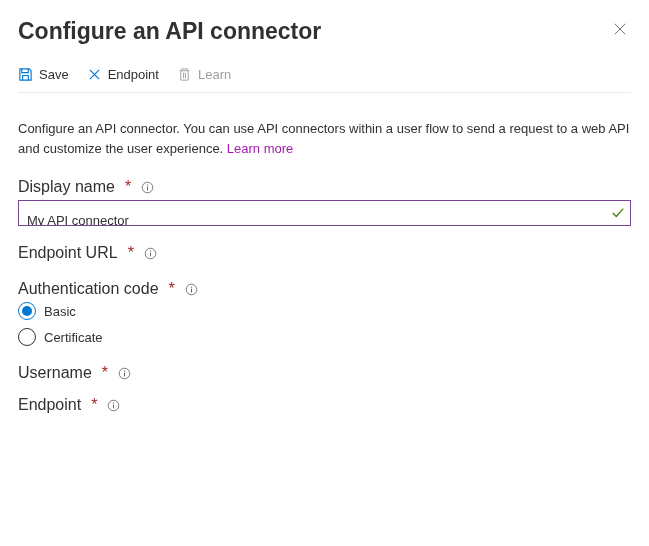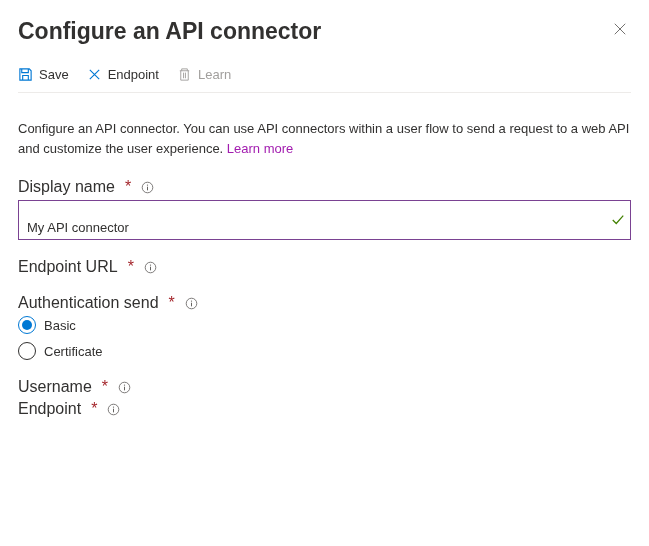--- a/index.html
+++ b/index.html
@@ -81,21 +81,21 @@
       align-items: center;
       cursor: pointer;
     }
     .input-wrap {
       position: relative;
       display: flex;
       align-items: center;
     }
     .text-input {
       width: 100%;
-      height: 40px;
+      height: 26px;
       padding: 17px 28px 3px 8px;
       font-size: 13px;
       font-family: inherit;
       border: 1px solid #7A4292;
       background: #fff;
       color: #323130;
       outline: none;
     }
     .text-input.plain {
       border: 1px solid #605e5c;
@@ -131,21 +131,21 @@
     .radio-inner {
       width: 10px;
       height: 10px;
       border-radius: 50%;
       background: #0078d4;
     }
     .inline-field {
       display: flex;
       align-items: center;
       gap: 10px;
-      margin-bottom: 4px;
+      margin-bottom: 14px;
     }
     .inline-field .field-label {
       margin-bottom: 0;
       width: 104px;
       flex-shrink: 0;
     }
     .inline-field .text-input {
       flex: 1;
     }
     ::placeholder { color: #605e5c; }
@@ -226,21 +226,21 @@
           <circle cx="8" cy="8" r="6.5" stroke="currentColor" fill="none"></circle>
           <circle cx="8" cy="5" r="0.8" fill="currentColor"></circle>
           <path d="M8 7 V11.5" stroke="currentColor" stroke-width="1.2"></path>
         </svg>
     </span>
   </div>
 </div>
 
 <div class="field-group">
   <div class="field-label">
-    <span>Authentication send</span>
+    <span>Authentication code</span>
     <span class="req">*</span>
     <span class="info-icon">
       <svg width="13" height="13" viewBox="0 0 16 16">
           <circle cx="8" cy="8" r="6.5" stroke="currentColor" fill="none"></circle>
           <circle cx="8" cy="5" r="0.8" fill="currentColor"></circle>
           <path d="M8 7 V11.5" stroke="currentColor" stroke-width="1.2"></path>
         </svg>
     </span>
   </div>
   <div class="radio-group">

